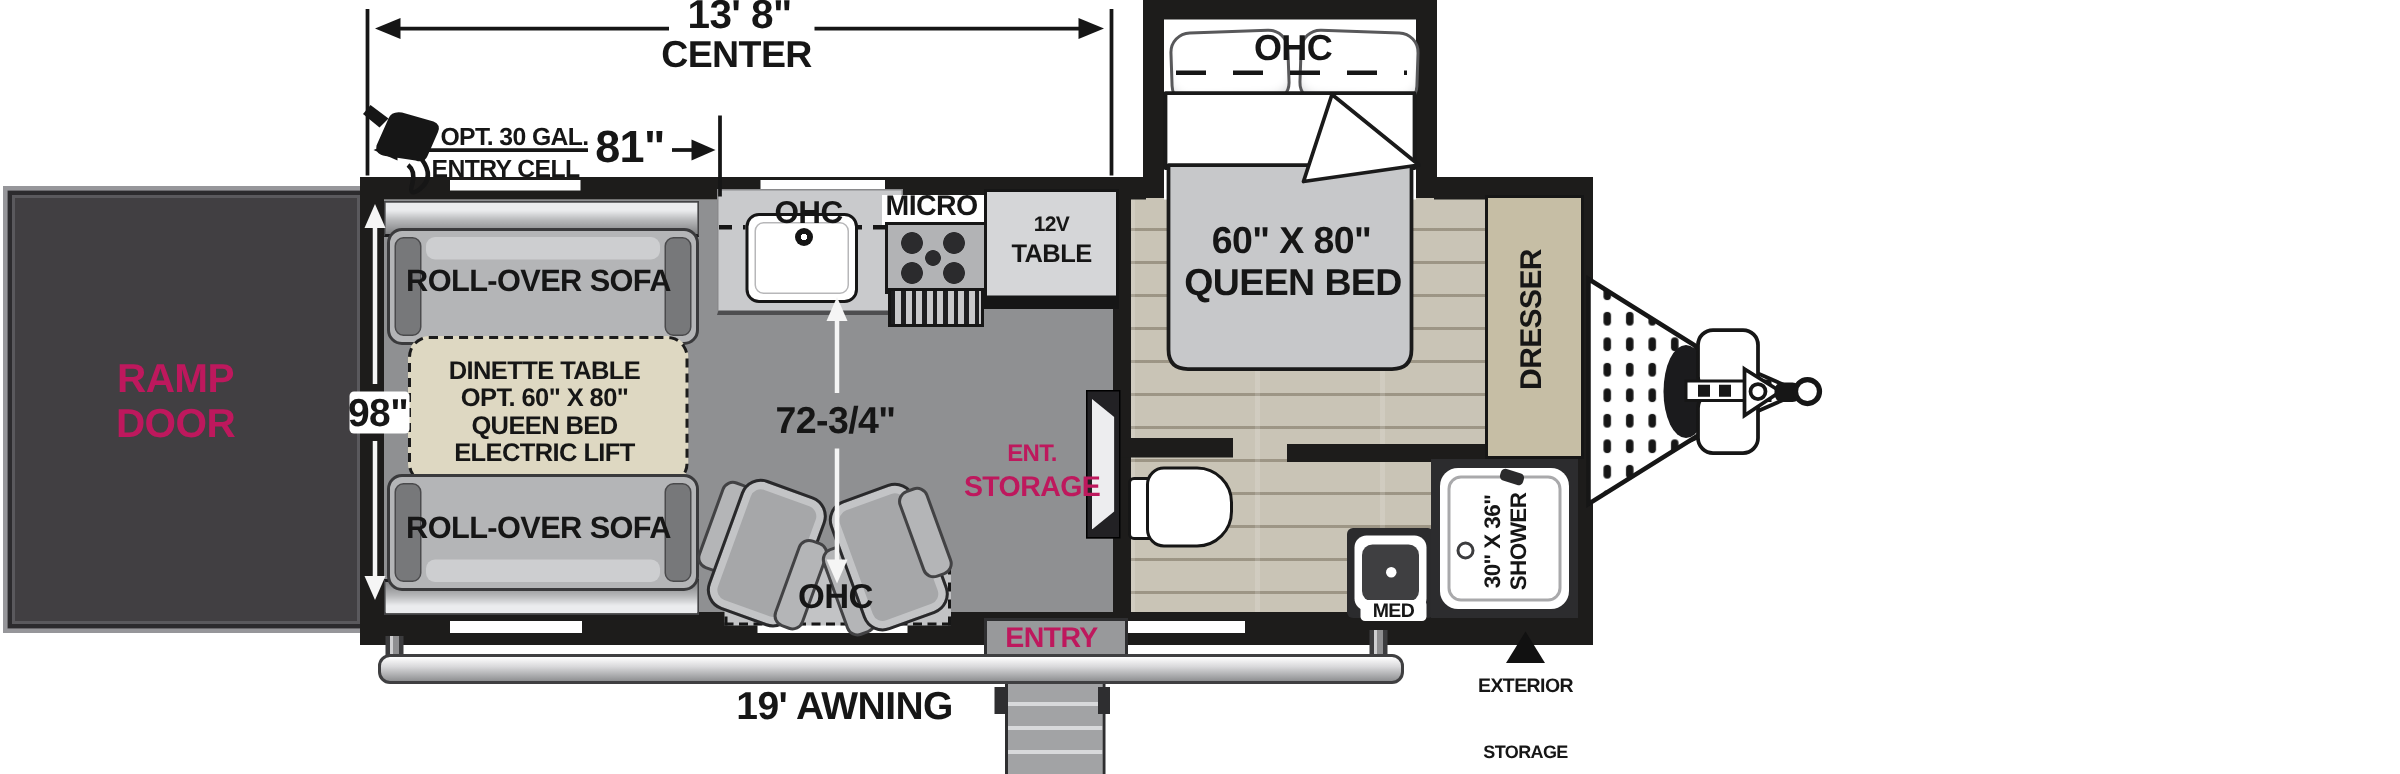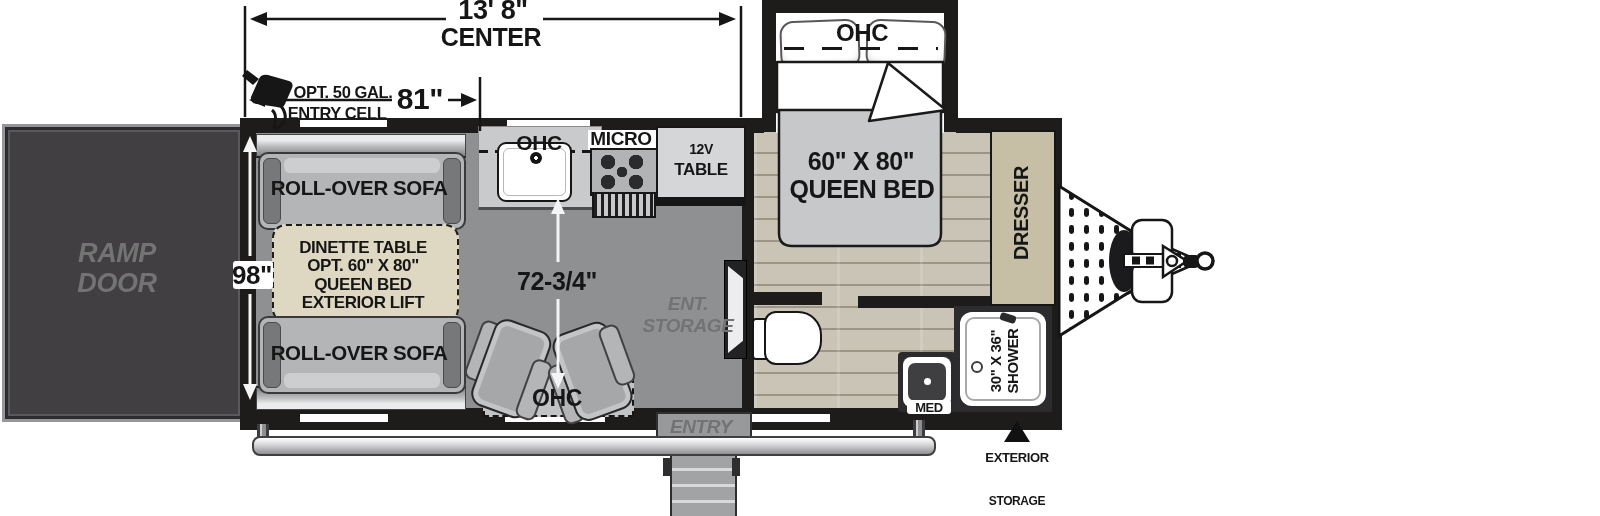--- a/index.html
+++ b/index.html
@@ -3,21 +3,21 @@
 <meta charset="utf-8">
 <style>
   html,body{margin:0;padding:0;background:#fff;}
   #stage{position:relative;width:1600px;height:516px;background:#fff;overflow:hidden;
          font-family:"Liberation Sans",sans-serif;}
   .abs{position:absolute;}
   .wall{position:absolute;background:#1d1c1b;z-index:2;}
   .win{position:absolute;background:#ffffff;z-index:2;}
   .lbl{position:absolute;transform:translate(-50%,-50%);font-weight:700;color:#161616;
        white-space:nowrap;z-index:6;letter-spacing:-0.4px;line-height:1;}
-  .lbl.w{color:#737373;font-style:italic;}
+  .lbl.w{color:#be185d;}
   .lbl.rot{transform:translate(-50%,-50%) rotate(-90deg);}
   #ramp-door{left:2px;top:124px;width:238px;height:292px;background:#413f42;
              border:3px solid #96969a;box-shadow:inset 0 0 0 3px #2c2b2e,inset 0 0 0 5px #5a595d;z-index:1;}
   #garage-floor{left:256px;top:133px;width:486px;height:277px;background:#8f9092;z-index:1;}
   #bedroom-floor{left:754px;top:132px;width:294px;height:278px;z-index:1;background:#c9c4b6;
      background-image:repeating-linear-gradient(90deg,rgba(255,255,255,.14) 0 3px,rgba(0,0,0,0) 3px 83px),
                       repeating-linear-gradient(180deg,rgba(120,111,93,0) 0 20px,rgba(120,111,93,.55) 20px 22px);}
   .railband{position:absolute;left:256px;width:208px;height:21px;z-index:3;
      border:1.5px solid #434345;background:linear-gradient(180deg,#ebecee 0 25%,#b9babc 55%,#808183);}
   .sofa{position:absolute;left:258px;width:204px;height:74px;background:#b4b5b7;
@@ -135,21 +135,21 @@
     <div class="cap l"></div>
     <div class="cap r"></div>
     <div class="pad" style="top:4px;"></div>
   </div>
   <div class="lbl" style="left:359px;top:188px;font-size:20.5px;">ROLL-OVER SOFA</div>
 
   <div id="dinette" class="abs"></div>
   <div class="lbl" style="left:363px;top:247px;font-size:17px;">DINETTE TABLE</div>
   <div class="lbl" style="left:363px;top:265px;font-size:17px;">OPT. 60" X 80"</div>
   <div class="lbl" style="left:363px;top:284px;font-size:17px;">QUEEN BED</div>
-  <div class="lbl" style="left:363px;top:302px;font-size:17px;">EXTERIOR LIFT</div>
+  <div class="lbl" style="left:363px;top:302px;font-size:17px;">ELECTRIC LIFT</div>
 
   <div class="sofa" style="top:316px;">
     <div class="cap l"></div>
     <div class="cap r"></div>
     <div class="pad" style="bottom:4px;"></div>
   </div>
   <div class="lbl" style="left:359px;top:353px;font-size:20.5px;">ROLL-OVER SOFA</div>
 
   <div id="counter" class="abs"></div>
   <div class="ohcdash" style="left:479px;width:18px;"></div>
@@ -165,21 +165,21 @@
   <div class="lbl" style="left:621px;top:138px;font-size:19px;">MICRO</div>
   <div id="fridge" class="abs">
       <div class="base"></div>
     </div>
   <div class="lbl" style="left:701px;top:149px;font-size:14px;">12V</div>
   <div class="lbl" style="left:701px;top:169px;font-size:17px;">TABLE</div>
 
   <div id="entcenter" class="abs">
       <div class="wedge"></div>
     </div>
-  <div class="lbl w" style="left:688px;top:303px;font-size:19px;">ENT.</div>
+  <div class="lbl w" style="left:688px;top:303px;font-size:16px;">ENT.</div>
   <div class="lbl w" style="left:688px;top:325px;font-size:19px;">STORAGE</div>
 
   <div id="seats-ohc" class="abs"></div>
   <div class="seat" style="left:468px;top:322px;transform:rotate(20deg);">
     <div class="arm l"></div>
     <div class="cush"></div>
     <div class="arm r"></div>
   </div>
   <div class="seat r" style="left:550px;top:326px;transform:rotate(-20deg);">
     <div class="arm l"></div>
@@ -212,28 +212,29 @@
   <div class="lbl rot" style="left:1021px;top:213px;font-size:20px;">DRESSER</div>
 
   <div id="entry-panel" class="abs"></div>
   <div class="lbl w" style="left:701px;top:426px;font-size:19px;">ENTRY</div>
   <div id="steps" class="abs"></div>
   <div class="steplug" style="left:663px;"></div>
   <div class="steplug" style="left:732px;"></div>
   <div class="awn-sup" style="left:257px;top:424px;width:12px;height:14px;"></div>
   <div class="awn-sup" style="left:913px;top:420px;width:12px;height:18px;"></div>
   <div id="awning" class="abs"></div>
+  <div class="lbl" style="left:563px;top:470px;font-size:26px;">19' AWNING</div>
 
   <div id="storage-arrow" class="abs"></div>
   <div class="lbl" style="left:1017px;top:457px;font-size:13px;">EXTERIOR</div>
   <div class="lbl" style="left:1017px;top:501px;font-size:12px;">STORAGE</div>
 
   <div class="lbl" style="left:493px;top:10px;font-size:27px;">13' 8"</div>
   <div class="lbl" style="left:491px;top:37px;font-size:25px;">CENTER</div>
-  <div class="lbl" style="left:343px;top:92px;font-size:16.5px;">OPT. 50 GAL.</div>
+  <div class="lbl" style="left:343px;top:92px;font-size:16.5px;">OPT. 30 GAL.</div>
   <div class="lbl" style="left:337px;top:113px;font-size:16.5px;">ENTRY CELL</div>
   <div class="lbl" style="left:420px;top:99px;font-size:30px;">81"</div>
   <div class="badge" style="left:233px;top:261px;width:40px;height:28px;"></div>
   <div class="lbl" style="left:252px;top:275px;font-size:26px;">98"</div>
   <div class="lbl" style="left:557px;top:281px;font-size:25px;">72-3/4"</div>
 
   <svg width="1600" height="516" viewBox="0 0 1600 516" style="position:absolute;left:0;top:0;z-index:4;pointer-events:none;">
 
     <g stroke="#161616" stroke-width="2.5" fill="none">
       <line x1="245" y1="6" x2="245" y2="117"></line>

